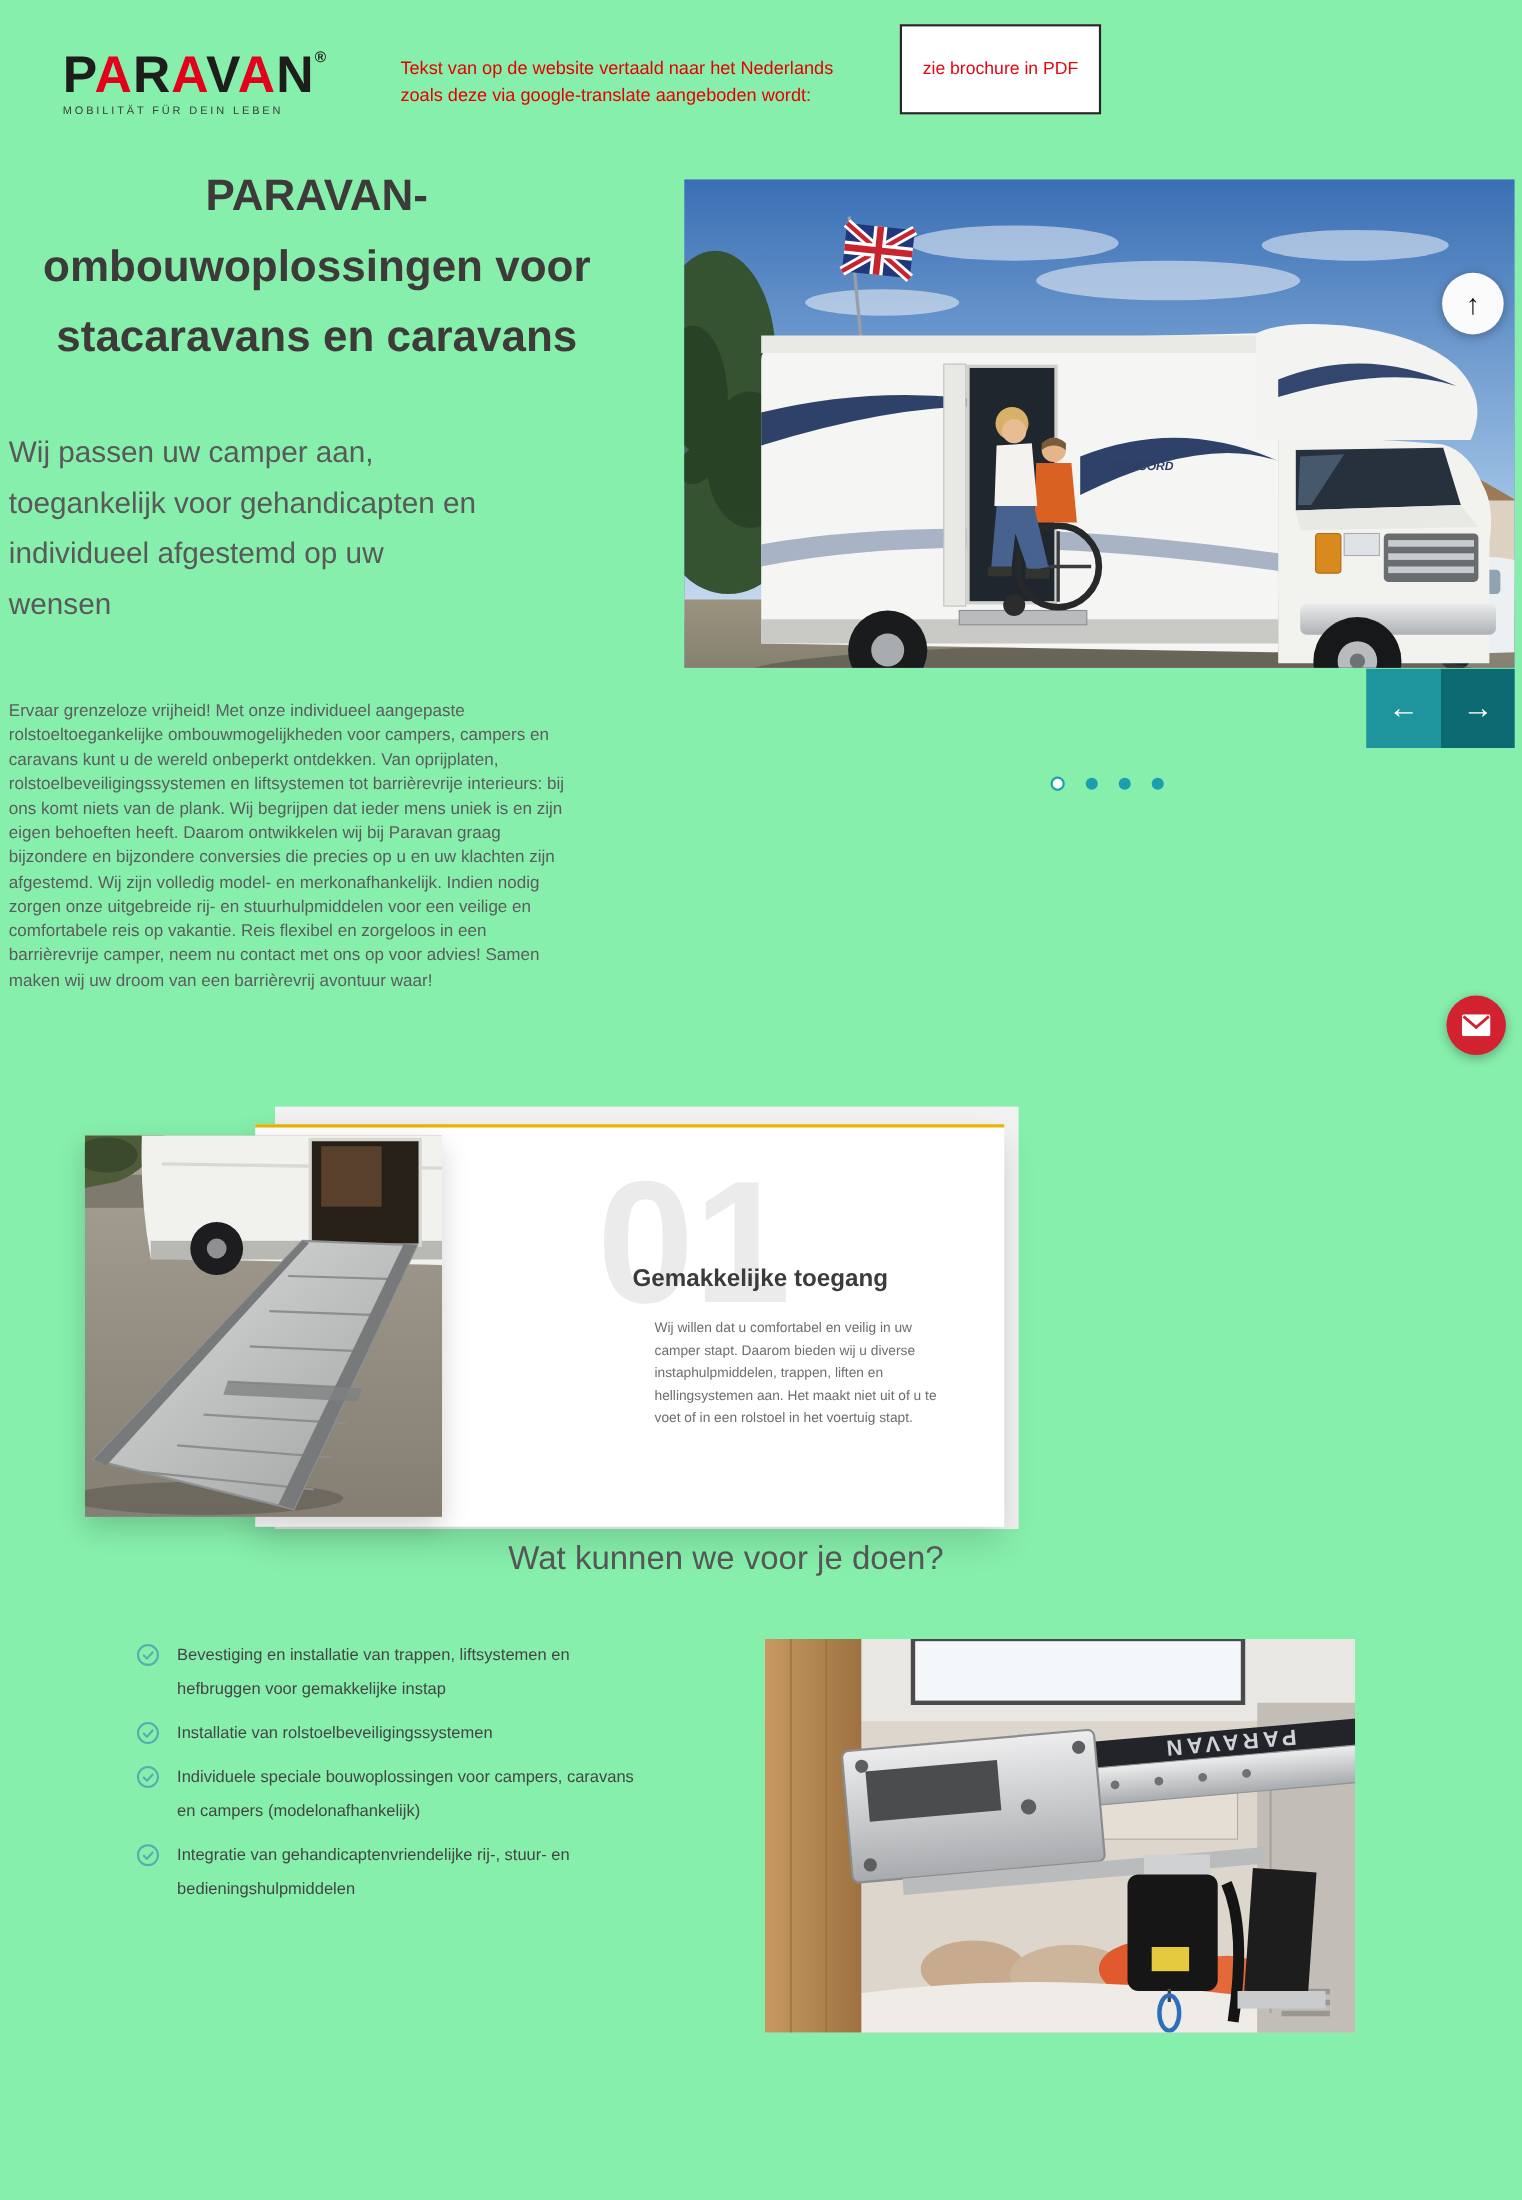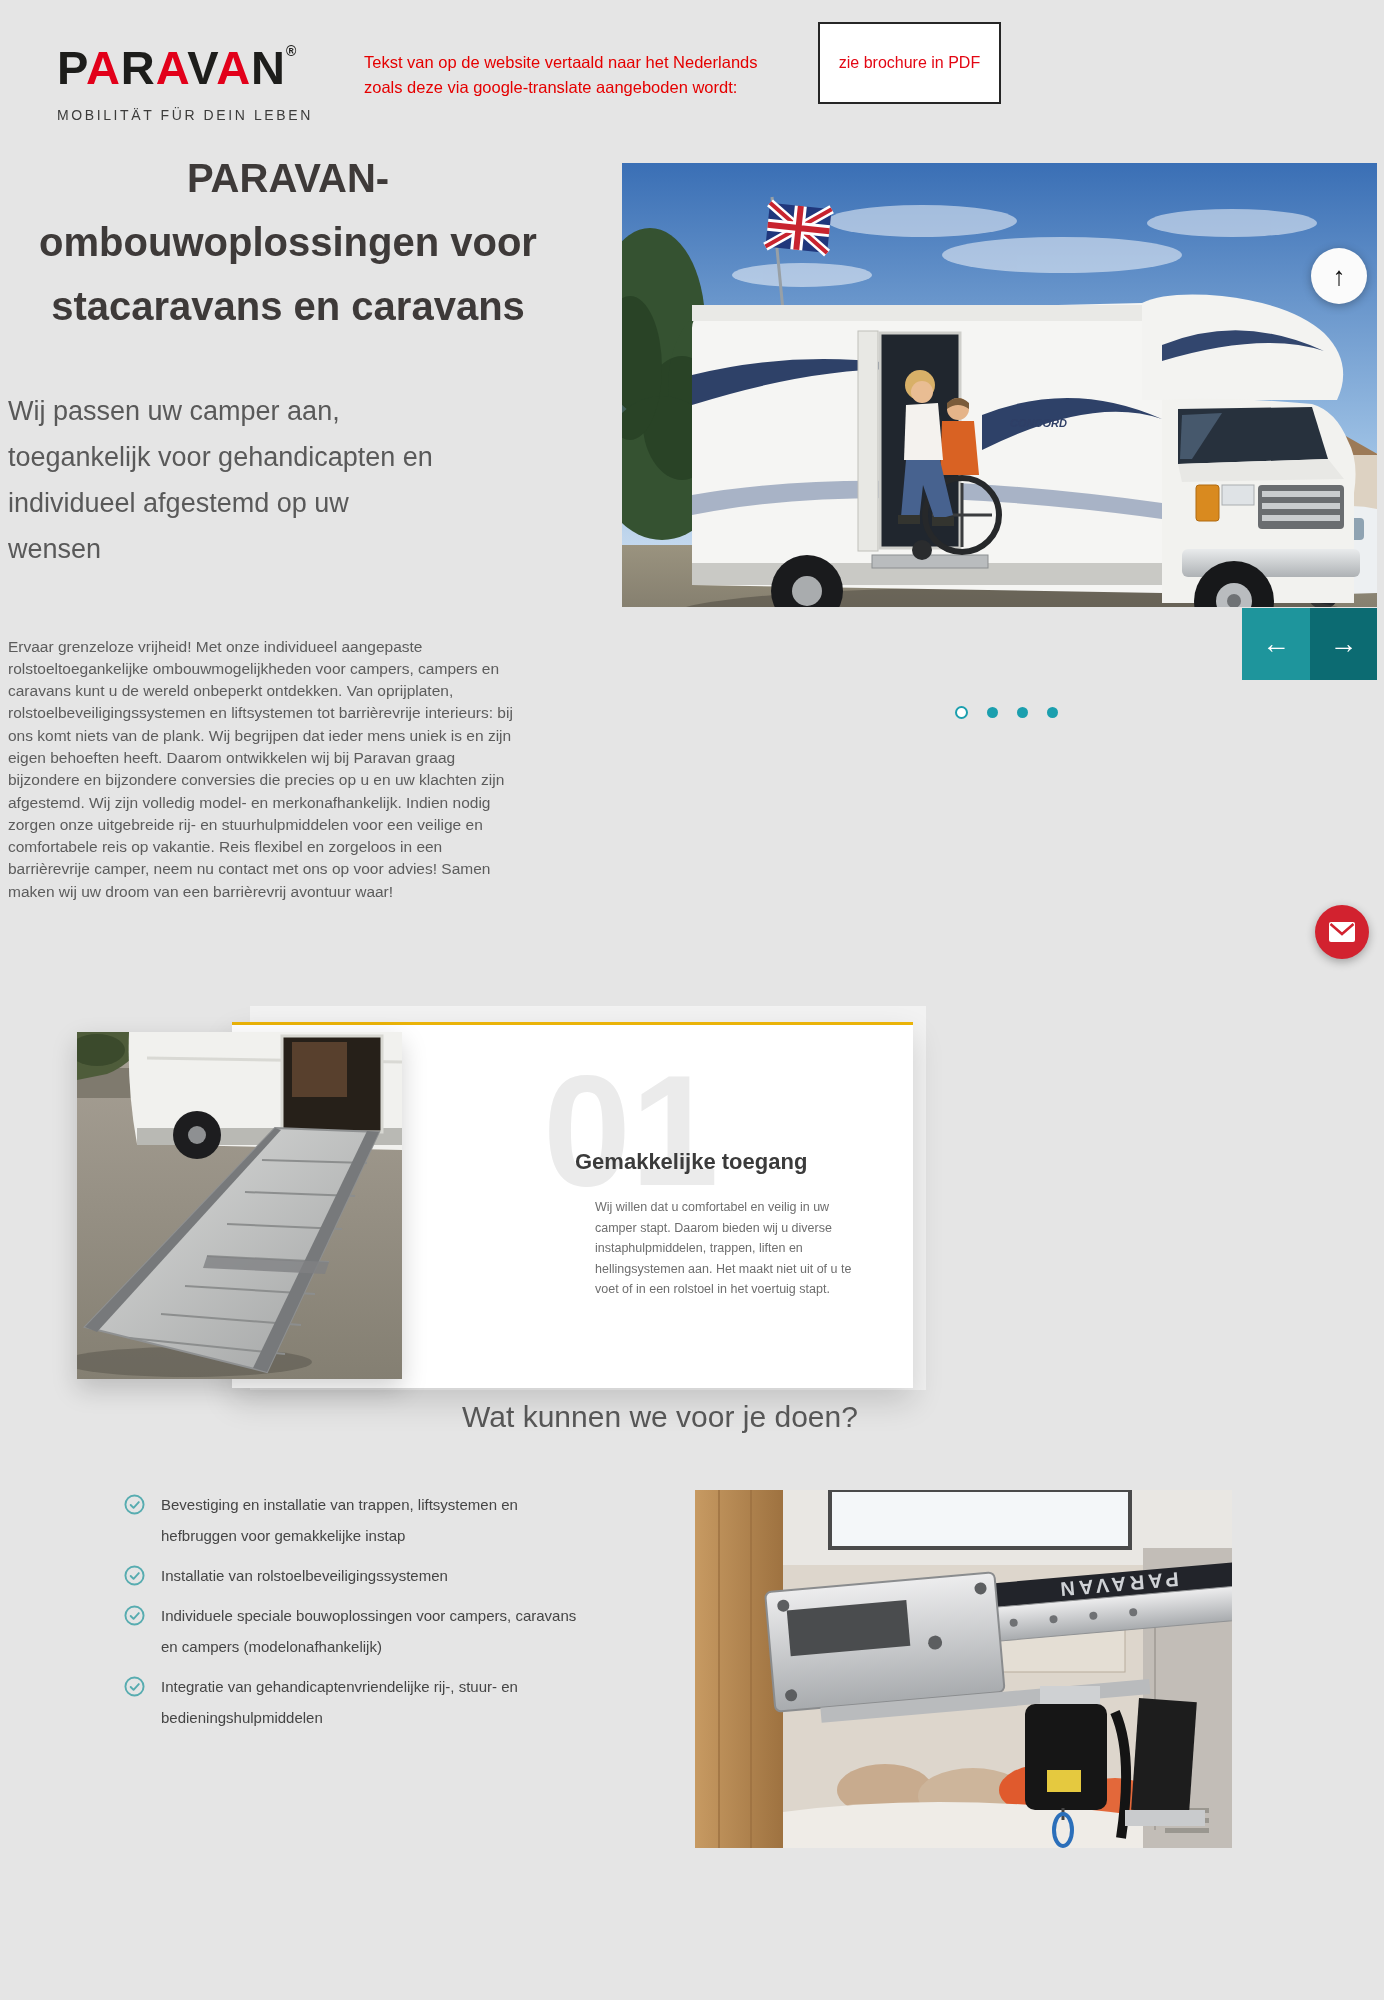--- a/index.html
+++ b/index.html
@@ -1,24 +1,24 @@
 <!DOCTYPE html>
 <html><head>
 <meta charset="utf-8">
 <style>
   html,body{margin:0;padding:0;background:#fff;}
-  #page{position:relative;width:1384px;height:2000px;background:#e5e5e5;overflow:hidden;
+  #page{position:relative;width:1384px;height:2000px;background:#86efac;overflow:hidden;
         font-family:"Liberation Sans", sans-serif;}
 
   
   .logo{position:absolute;left:57px;top:44px;cursor:pointer;}
   .logo-brand{font-size:47px;font-weight:800;letter-spacing:1px;line-height:1;color:#1d1d1b;}
   .logo-brand .lr{color:#e2001a;}
   .logo-reg{font-size:14px;vertical-align:top;color:#1d1d1b;font-weight:700;}
-  .logo-tagline{margin-top:16px;font-size:14px;letter-spacing:2.6px;color:#3c3c3b;}
+  .logo-tagline{margin-top:5px;font-size:10px;letter-spacing:2.6px;color:#3c3c3b;}
 
   .note{position:absolute;left:364px;top:50px;color:#e50000;font-size:16.5px;line-height:25px;}
 
   .pdf-box{position:absolute;left:818px;top:22px;width:179px;height:78px;border:2px solid #262626;
            display:flex;align-items:center;justify-content:center;cursor:pointer;background:#fff;}
   .pdf-box span{color:#e30613;font-size:16px;}
 
   
   .h1{position:absolute;left:8px;top:146px;width:560px;font-size:40px;font-weight:700;
       color:#3e3a39;line-height:64px;text-align:center;}

